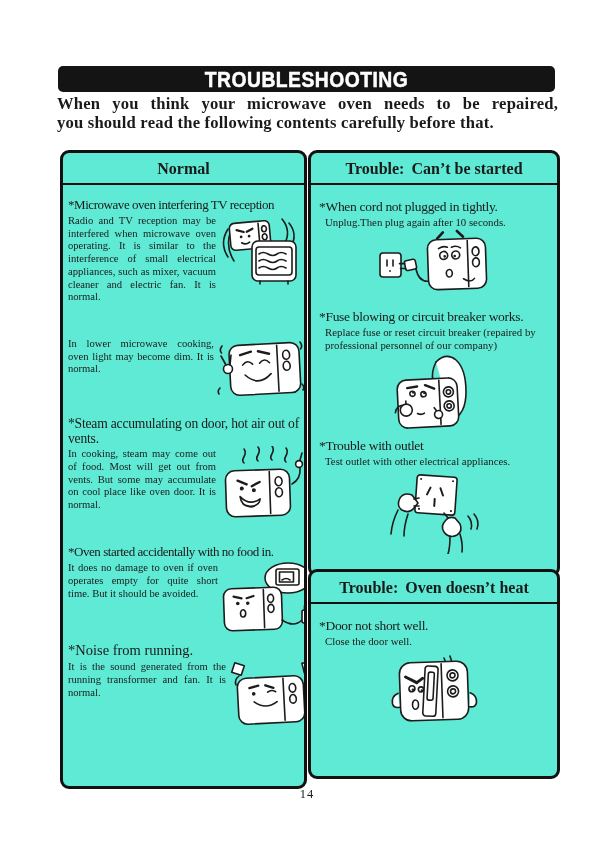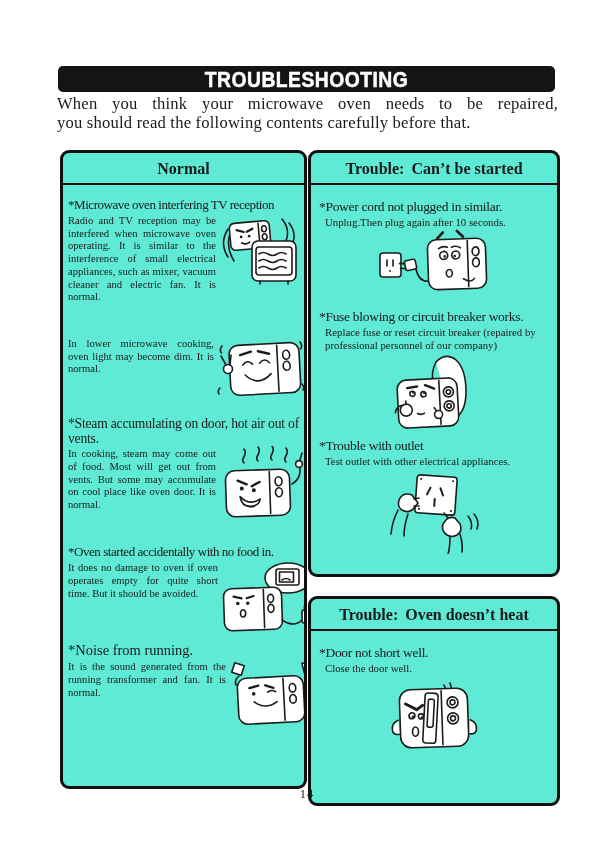--- a/index.html
+++ b/index.html
@@ -8,29 +8,29 @@
 
   
   .title-bar{position:absolute;left:58px;top:66px;width:497px;height:26px;background:#141414;
              border-radius:5px;display:flex;align-items:flex-end;justify-content:center;}
   .title-text{color:#ffffff;font-family:"Liberation Sans",sans-serif;font-weight:bold;
               font-size:21px;letter-spacing:.5px;transform:scale(.92,1.05);
               -webkit-text-stroke:.5px #ffffff;white-space:nowrap;}
 
   
   .intro{position:absolute;left:57px;top:94px;width:501px;font-size:16.6px;line-height:19px;
-         letter-spacing:.2px;margin:0;}
+         letter-spacing:.2px;margin:0;font-weight:bold;}
   .intro-line{display:block;}
   .intro-line.l1{text-align:justify;text-align-last:justify;}
 
   
   .panel{position:absolute;border:3px solid #111;border-radius:9px;background:#5eead4;overflow:hidden;}
   #panel-normal{left:60px;top:150px;width:241px;height:633px;}
   #panel-start{left:308px;top:150px;width:246px;height:421px;}
-  #panel-heat{left:308px;top:596px;width:246px;height:204px;}
+  #panel-heat{left:308px;top:569px;width:246px;height:204px;}
   .panel-header{margin:0;padding:7px 4px 5px 4px;text-align:center;font-size:16px;font-weight:bold;
                 font-family:"Liberation Serif",serif;}
   .panel-header .hdr-prefix{margin-right:7px;}
   .panel-rule{border:none;border-top:2px solid #111;margin:0;}
 
   
   .n-item{padding:0 5px;}
   .n-title{font-size:13px;letter-spacing:-.45px;white-space:nowrap;}
   .n-title.wrap{white-space:normal;font-size:13.6px;line-height:1.12;letter-spacing:-.2px;}
   .n-row{display:flex;align-items:flex-start;}
@@ -240,21 +240,21 @@
     </div>
   </section>
 
   <section class="panel" id="panel-start">
     <h2 class="panel-header">
       <span class="hdr-prefix">Trouble:</span><span>Can’t be started</span>
     </h2>
     <hr class="panel-rule">
 
     <div class="t-item" id="t-item-1">
-      <div class="t-title">*Power cord not plugged in similar.</div>
+      <div class="t-title">*When cord not plugged in tightly.</div>
       <p class="t-body">Unplug.Then plug again after 10 seconds.</p>
       <div class="t-illus">
         <svg class="illus" width="116" height="70" viewBox="0 0 116 70">
           <g fill="none" stroke="#1c1c1c" stroke-width="1.6" stroke-linecap="round" stroke-linejoin="round">
             <rect x="4" y="24" width="21" height="24" rx="3" fill="#fff"></rect>
             <line x1="11" y1="31" x2="11" y2="37"></line>
               <line x1="17" y1="31" x2="17" y2="37"></line>
             <circle cx="14" cy="42" r=".9" fill="#1c1c1c" stroke="none"></circle>
             <g transform="rotate(-12 34 36)">
               <rect x="29" y="31" width="11" height="10" rx="2" fill="#fff"></rect>

